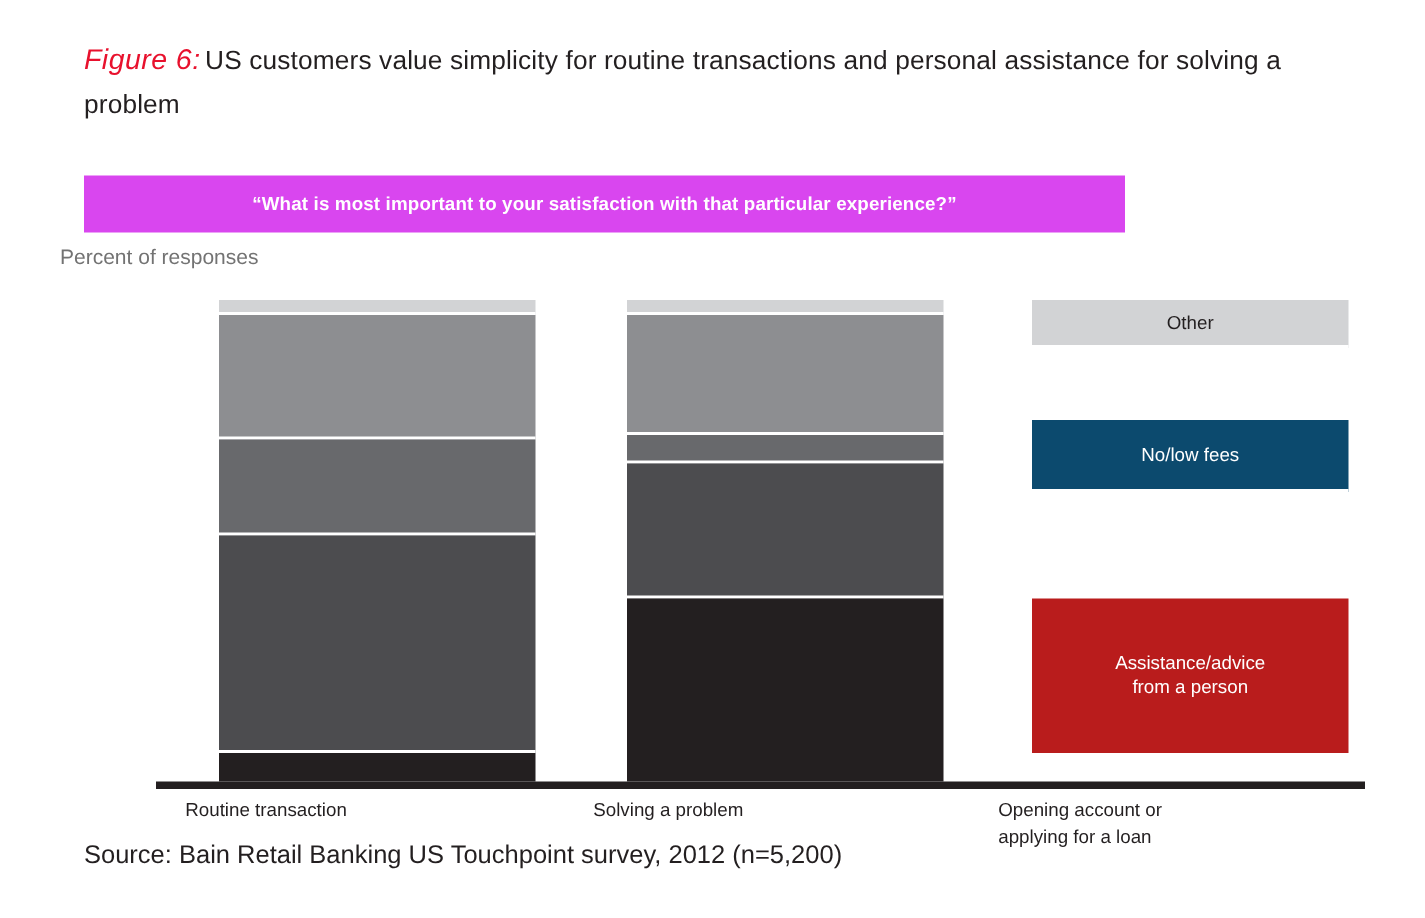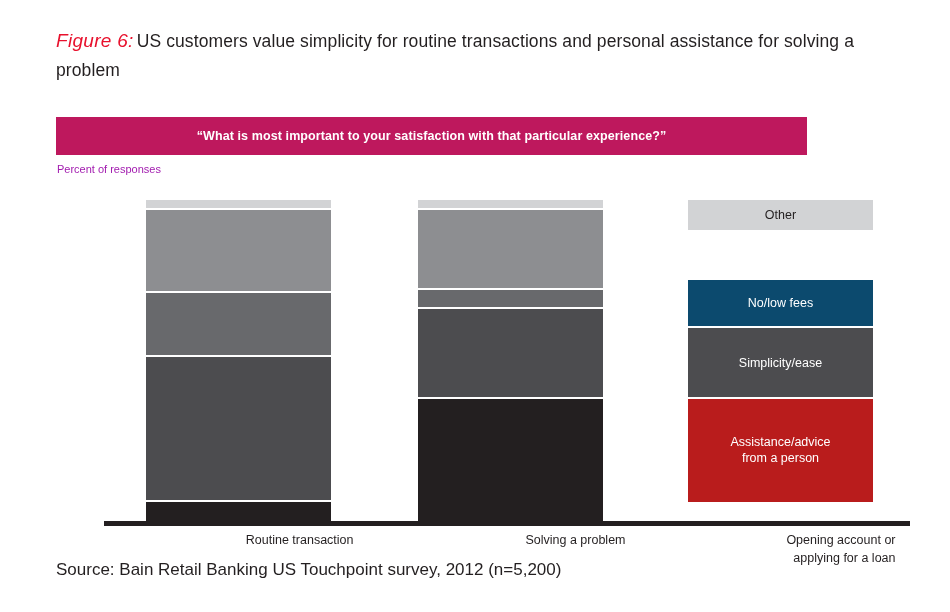--- a/index.html
+++ b/index.html
@@ -38,41 +38,41 @@
     font-size: 19px;
     letter-spacing: 0.3px;
     padding-right: 3px;
   }
 
   
   .banner {
     position: absolute;
     left: 56px;
     top: 117px;
-    width: 751px;
+    width: 694px;
     height: 38px;
-    background: #be185d;
+    background: #d946ef;
     display: flex;
     align-items: center;
     justify-content: center;
   }
   .banner-text {
     color: #ffffff;
     font-size: 12.5px;
     font-weight: bold;
     letter-spacing: 0.1px;
   }
 
   
   .axis-title {
     position: absolute;
-    left: 57px;
+    left: 40px;
     top: 163px;
-    font-size: 11px;
-    color: #a21caf;
+    font-size: 14px;
+    color: #737373;
   }
 
   
   .plot {
     position: absolute;
     left: 0;
     top: 0;
     width: 950px;
     height: 612px;
     pointer-events: none;
@@ -100,21 +100,21 @@
     position: absolute;
     left: 104px;
     top: 521px;
     width: 806px;
     height: 5px;
     background: #231f20;
   }
 
   .bar {
     position: absolute;
-    width: 185px;
+    width: 211px;
   }
   .seg {
     position: absolute;
     left: 0;
     width: 100%;
     box-sizing: border-box;
     border-bottom: 2px solid #ffffff;
     display: flex;
     align-items: center;
     justify-content: center;
@@ -127,21 +127,21 @@
     font-size: 12.5px;
     line-height: 16px;
     padding: 0 6px;
   }
   .seg-label.dark { color: #231f20; }
 
   .xlabel {
     position: absolute;
     top: 531px;
     width: 230px;
-    text-align: right;
+    text-align: left;
     font-size: 12.5px;
     line-height: 18px;
     color: #231f20;
   }
 
   .source {
     position: absolute;
     left: 56px;
     top: 560px;
     font-size: 17px;
@@ -180,23 +180,20 @@
         <div class="seg" style="top: 109.14px; height: 89.88px; background: rgb(76, 76, 79);"></div>
         <div class="seg" style="top: 199.02px; height: 121.98px; background: rgb(35, 31, 32);"></div>
       </div>
       <div class="bar" style="left: 688px; top: 200px; height: 321px;">
         <div class="seg" style="top: 0px; height: 32.1px; background: rgb(210, 211, 213);">
           <span class="seg-label dark">Other</span>
         </div>
         <div class="seg" style="top: 80.25px; height: 48.15px; background: #0c4a6e;">
           <span class="seg-label">No/low fees</span>
         </div>
-        <div class="seg" style="top: 128.4px; height: 70.62px; background: rgb(76, 76, 79);">
-          <span class="seg-label">Simplicity/ease</span>
-        </div>
         <div class="seg" style="top: 199.02px; height: 102.72px; background: #b91c1c;">
           <span class="seg-label">Assistance/advice<br>from a person</span>
         </div>
       </div>
     </div>
   <div id="xlabels-layer">
       <div class="xlabel" style="left: 123.5px;">Routine transaction</div>
       <div class="xlabel" style="left: 395.5px;">Solving a problem</div>
       <div class="xlabel" style="left: 665.5px;">Opening account or<br>applying for a loan</div>
     </div>

